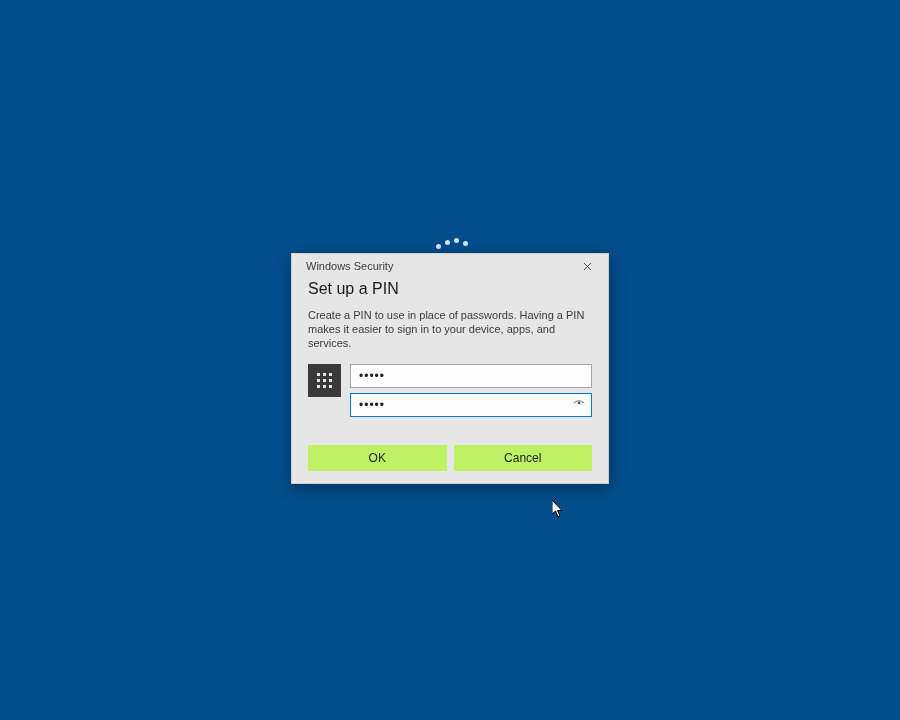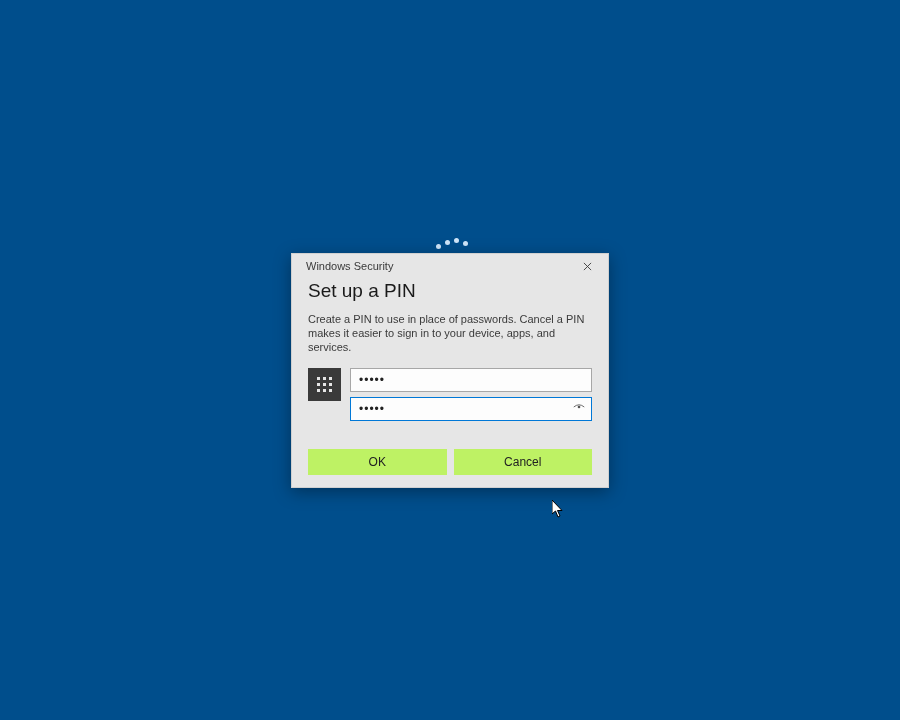--- a/index.html
+++ b/index.html
@@ -60,21 +60,21 @@
       cursor: pointer;
     }
     .close-btn svg {
       width: 9px;
       height: 9px;
     }
     .content {
       padding: 2px 16px 12px 16px;
     }
     .heading {
-      font-size: 19px;
+      font-size: 16px;
       color: #1a1a1a;
       font-weight: 400;
       margin-bottom: 10px;
     }
     .description {
       font-size: 11px;
       line-height: 14px;
       color: #3a3a3a;
       margin-bottom: 14px;
     }
@@ -183,21 +183,21 @@
       <span>
         <svg viewBox="0 0 10 10">
             <path d="M1 1 L9 9 M9 1 L1 9" stroke="#3a3a3a" stroke-width="1" fill="none"></path>
           </svg>
       </span>
     </div>
   </div>
 
   <div class="content">
     <h1 class="heading">Set up a PIN</h1>
-    <p class="description">Create a PIN to use in place of passwords. Cancel a PIN makes it easier to sign in to your device, apps, and services.</p>
+    <p class="description">Create a PIN to use in place of passwords. Having a PIN makes it easier to sign in to your device, apps, and services.</p>
 
     <div class="input-row">
       <div class="keypad-icon">
         <div class="grid">
           <span class="cell"></span>
             <span class="cell"></span>
             <span class="cell"></span>
           <span class="cell"></span>
             <span class="cell"></span>
             <span class="cell"></span>

